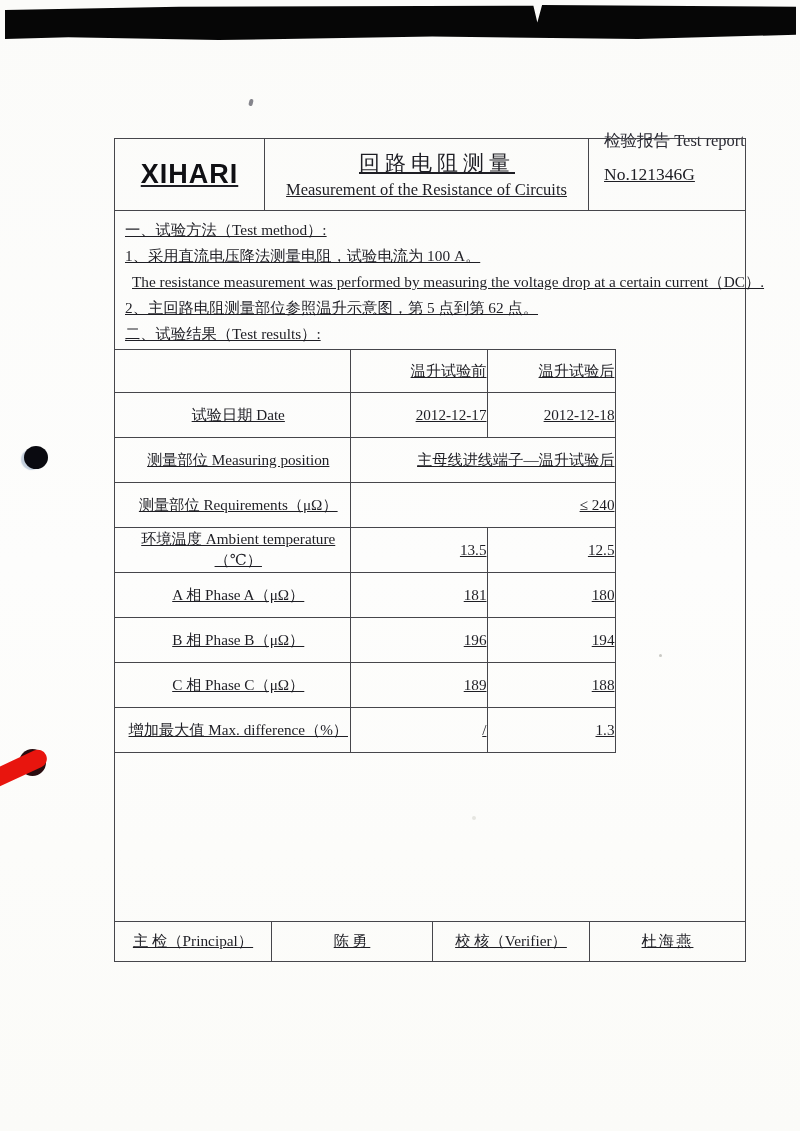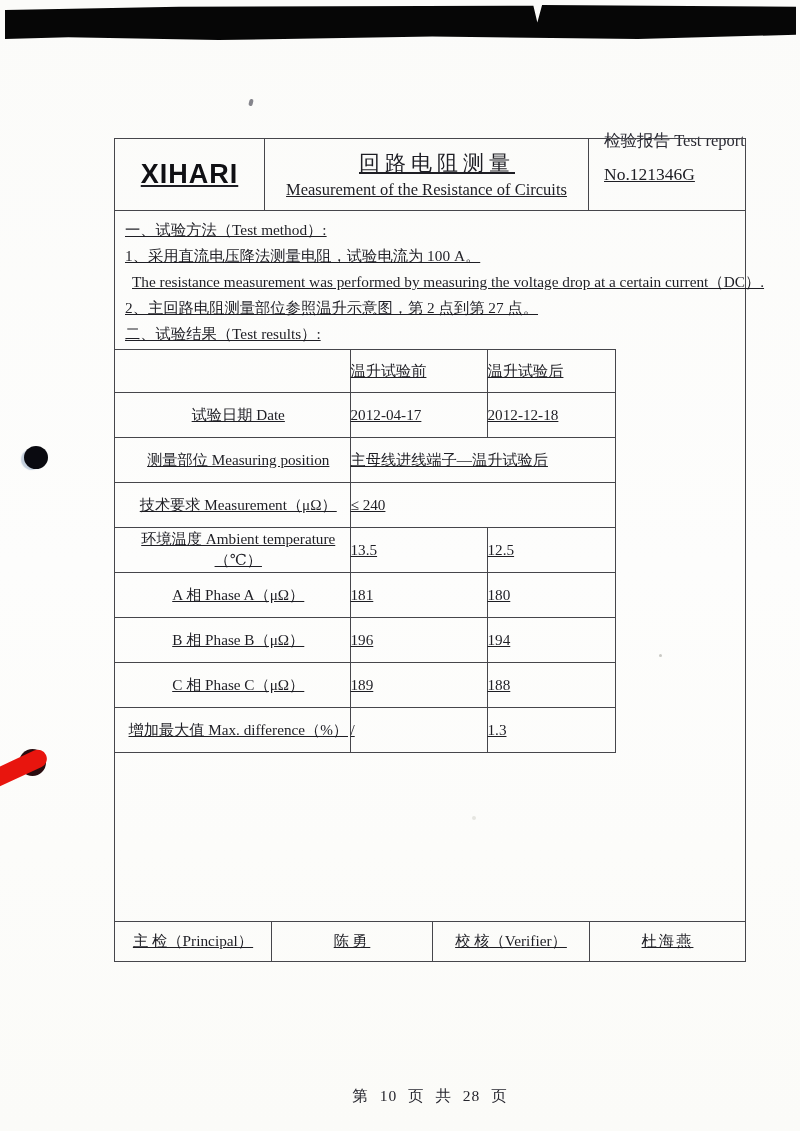--- a/index.html
+++ b/index.html
@@ -64,21 +64,21 @@
   .hdr-no { width:156px; display:flex; align-items:center; padding-left:15px; font-size:17.5px; }
 
   .content { flex:1; position:relative; padding-top:6px; }
   .method p { margin:0; padding-left:10px; font-size:15.3px; line-height:26px; white-space:nowrap; }
   .method p.en { padding-left:17px; }
 
   table.results { border-collapse:collapse; margin-top:2px; width:500px; table-layout:fixed; }
   .results td { border:1.4px solid #46464b; font-size:15.2px; padding:0; height:45px; }
   .results tr.hrow td { height:43px; }
   .results td.lbl { text-align:left; padding-left:12px; }
-  .results td.val { text-align:left; }
+  .results td.val { text-align:right; }
   .results tr > td:first-child { border-left:none;text-align:center; }
 
   .sig { flex:none; height:40px; border-top:1.6px solid #46464b; display:flex; font-size:15.3px; }
   .sig > div { display:flex; align-items:center; justify-content:center;
                border-right:1.6px solid #46464b; }
   .sig .c1 { width:157px; } .sig .c2 { width:161px; letter-spacing:3px; }
   .sig .c3 { width:157px; } .sig .c4 { flex:1; border-right:none; letter-spacing:2px; }
 
   .footer { position:absolute; left:114px; top:1086px; width:632px; text-align:center;
             font-size:15.5px; letter-spacing:1px; word-spacing:6px; color:#26262e; }
@@ -108,47 +108,47 @@
       <div class="hdr-no">
         <span>No.121346G</span>
       </div>
     </div>
 
     <div class="content">
       <div class="method">
         <p>一、试验方法（Test method）:</p>
         <p>1、采用直流电压降法测量电阻，试验电流为  100 A。</p>
         <p class="en">The resistance measurement was performed by measuring the voltage drop at a certain current（DC）.</p>
-        <p>2、主回路电阻测量部位参照温升示意图，第 2 点到第 27 点。</p>
+        <p>2、主回路电阻测量部位参照温升示意图，第 5 点到第 62 点。</p>
         <p>二、试验结果（Test results）:</p>
       </div>
 
       <table class="results">
         <colgroup>
             <col style="width:235px">
             <col style="width:137px">
             <col style="width:128px">
           </colgroup>
         <tbody>
             <tr class="hrow">
           <td class="lbl"></td>
           <td class="val">温升试验前</td>
           <td class="val">温升试验后</td>
         </tr>
         <tr>
           <td class="lbl">试验日期 Date</td>
-          <td class="val">2012-04-17</td>
+          <td class="val">2012-12-17</td>
           <td class="val">2012-12-18</td>
         </tr>
         <tr>
           <td class="lbl">测量部位 Measuring position</td>
           <td class="val" colspan="2">主母线进线端子—温升试验后</td>
         </tr>
         <tr>
-          <td class="lbl">技术要求 Measurement（μΩ）</td>
+          <td class="lbl">测量部位 Requirements（μΩ）</td>
           <td class="val" colspan="2">≤ 240</td>
         </tr>
         <tr>
           <td class="lbl">环境温度 Ambient temperature（℃）</td>
           <td class="val">13.5</td>
           <td class="val">12.5</td>
         </tr>
         <tr>
           <td class="lbl">A 相 Phase A（μΩ）</td>
           <td class="val">181</td>
@@ -174,19 +174,18 @@
     </div>
 
     <div class="sig">
       <div class="c1">主 检（Principal）</div>
       <div class="c2">陈勇</div>
       <div class="c3">校 核（Verifier）</div>
       <div class="c4">杜海燕</div>
     </div>
   </div>
 
-  <div class="footer">第 10 页 共 28 页</div>
 
   <div class="punch-hole"></div>
   <div class="red-hole"></div>
   <div class="red-band" style="background: rgb(232, 21, 14);"></div>
 
 </div>
 
 </body></html>

